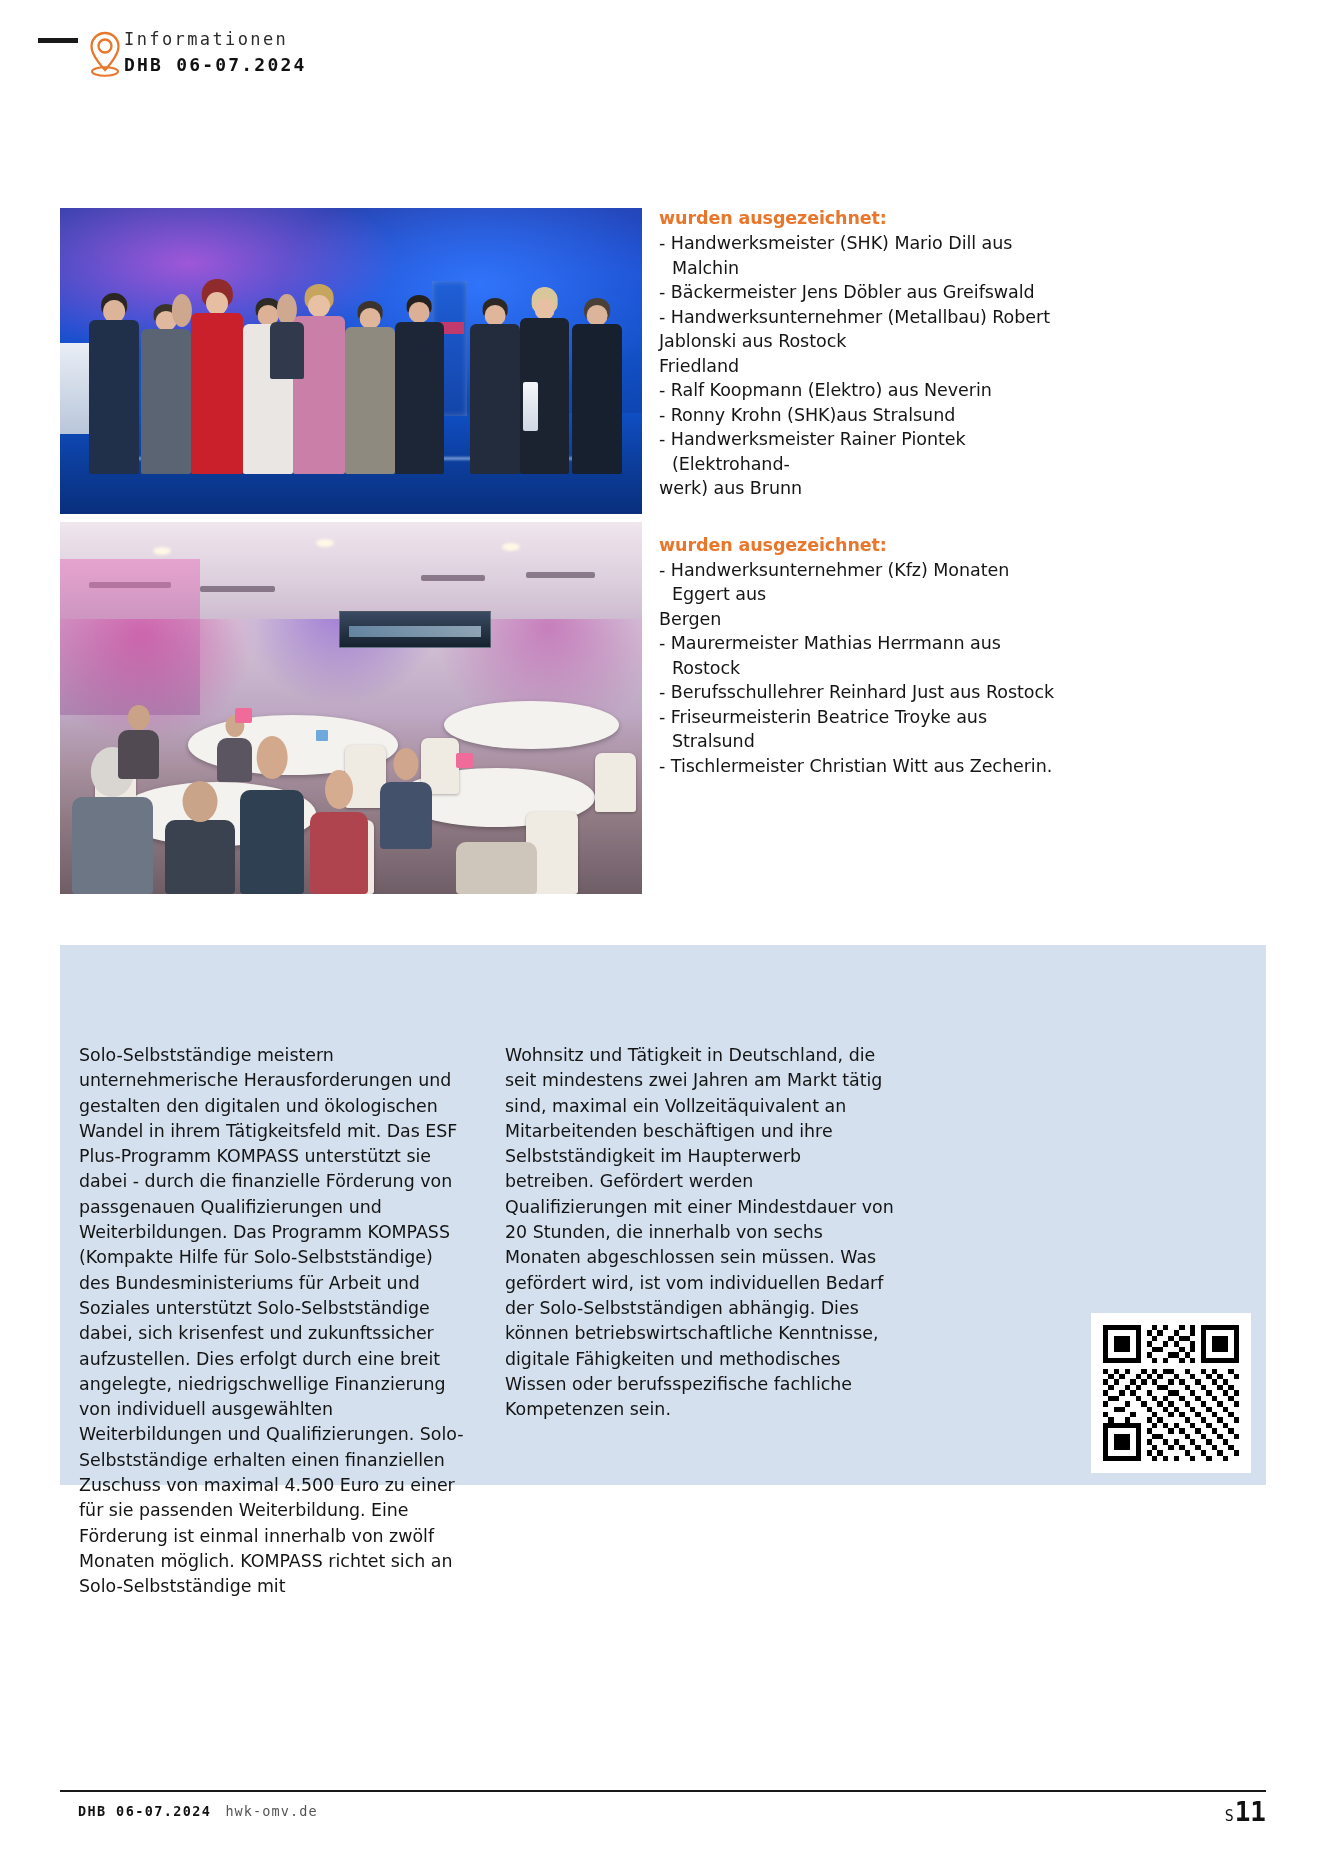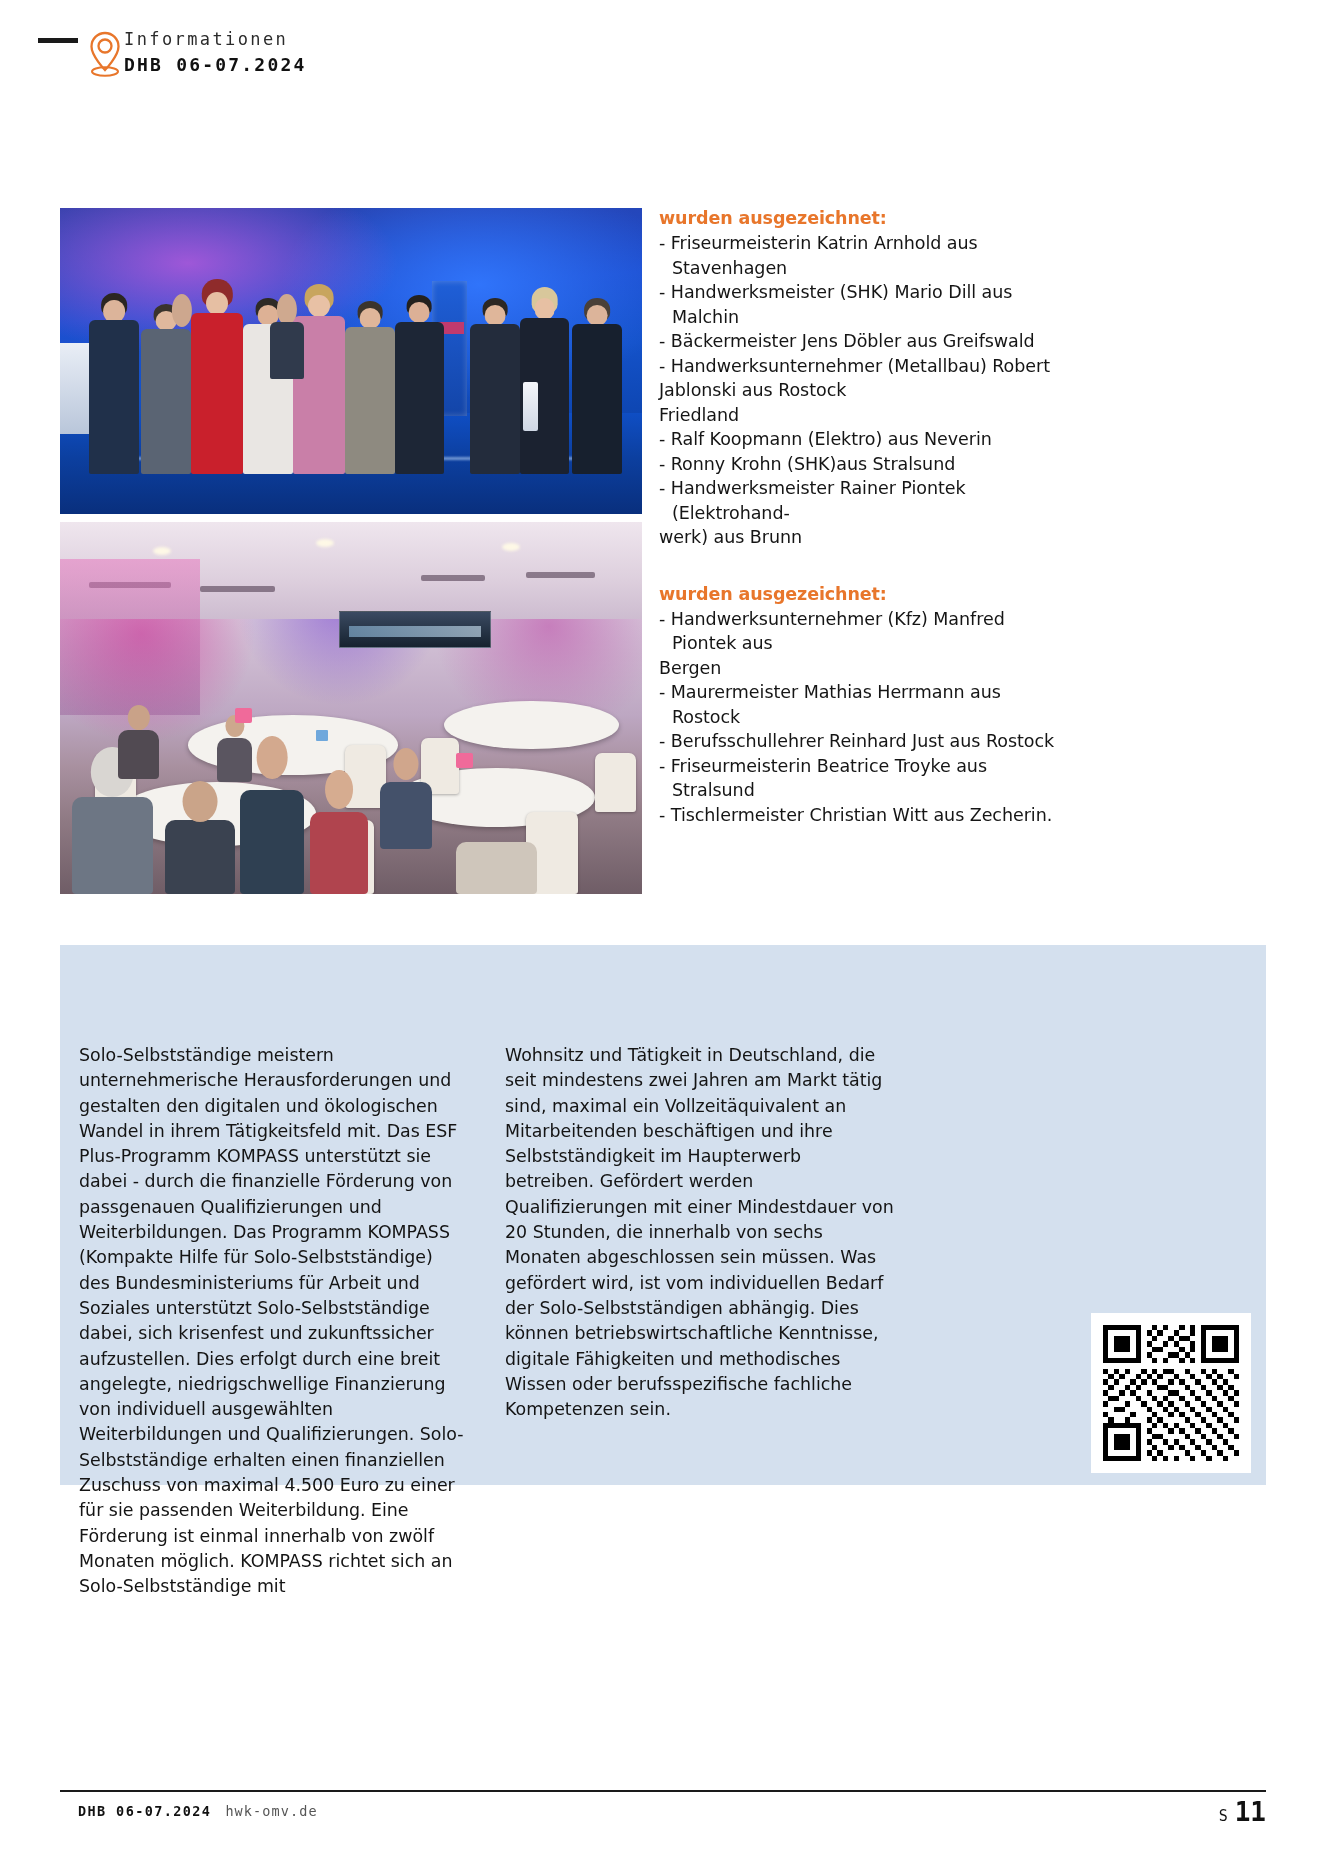--- a/index.html
+++ b/index.html
@@ -385,21 +385,20 @@
     font-family: "DejaVu Sans Mono", "Liberation Mono", monospace;
     color: #111;
   }
   .footer-right .s {
     font-size: 15px;
     letter-spacing: 1px;
   }
   .footer-right .num {
     font-size: 26px;
     font-weight: 700;
-    margin-left: 6px;
   }
 </style>
 </head>
 <body>
 
 <div class="page">
 
   <div class="header">
     <div class="header-rule"></div>
 
@@ -541,39 +540,38 @@
       <div style="position:absolute; left:68%; top:62%; width:3%; height:4%; background:#f06a9a; border-radius:2px;"></div>
       <div style="position:absolute; left:44%; top:56%; width:2%; height:3%; background:#6fa8dc; border-radius:1px;"></div>
     </div>
   </div>
 
   <div class="right-col">
 
     <div>
       <div class="award-head">wurden ausgezeichnet:</div>
       <ul class="award-list">
-        <li>- Friseurmeisterin Katrin Arnhold aus Stavenhagen</li>
         <li>- Handwerksmeister (SHK) Mario Dill aus Malchin</li>
         <li>- Bäckermeister Jens Döbler aus Greifswald</li>
         <li>- Handwerksunternehmer (Metallbau) Robert</li>
         <li>   Jablonski aus Rostock</li>
         <li>   Friedland</li>
         <li>- Ralf Koopmann (Elektro) aus Neverin</li>
         <li>- Ronny Krohn (SHK)aus Stralsund</li>
         <li>- Handwerksmeister Rainer Piontek (Elektrohand-</li>
         <li>   werk) aus Brunn</li>
       </ul>
     </div>
 
     <div class="block-gap"></div>
 
     <div>
       <div class="award-head">wurden ausgezeichnet:</div>
       <ul class="award-list">
-        <li>- Handwerksunternehmer (Kfz) Manfred Piontek aus</li>
+        <li>- Handwerksunternehmer (Kfz) Monaten Eggert aus</li>
         <li>   Bergen</li>
         <li>- Maurermeister Mathias Herrmann aus Rostock</li>
         <li>- Berufsschullehrer Reinhard Just aus Rostock</li>
         <li>- Friseurmeisterin Beatrice Troyke aus Stralsund</li>
         <li>- Tischlermeister Christian Witt aus Zecherin.</li>
       </ul>
     </div>
   </div>
 
   <div class="info-note">

